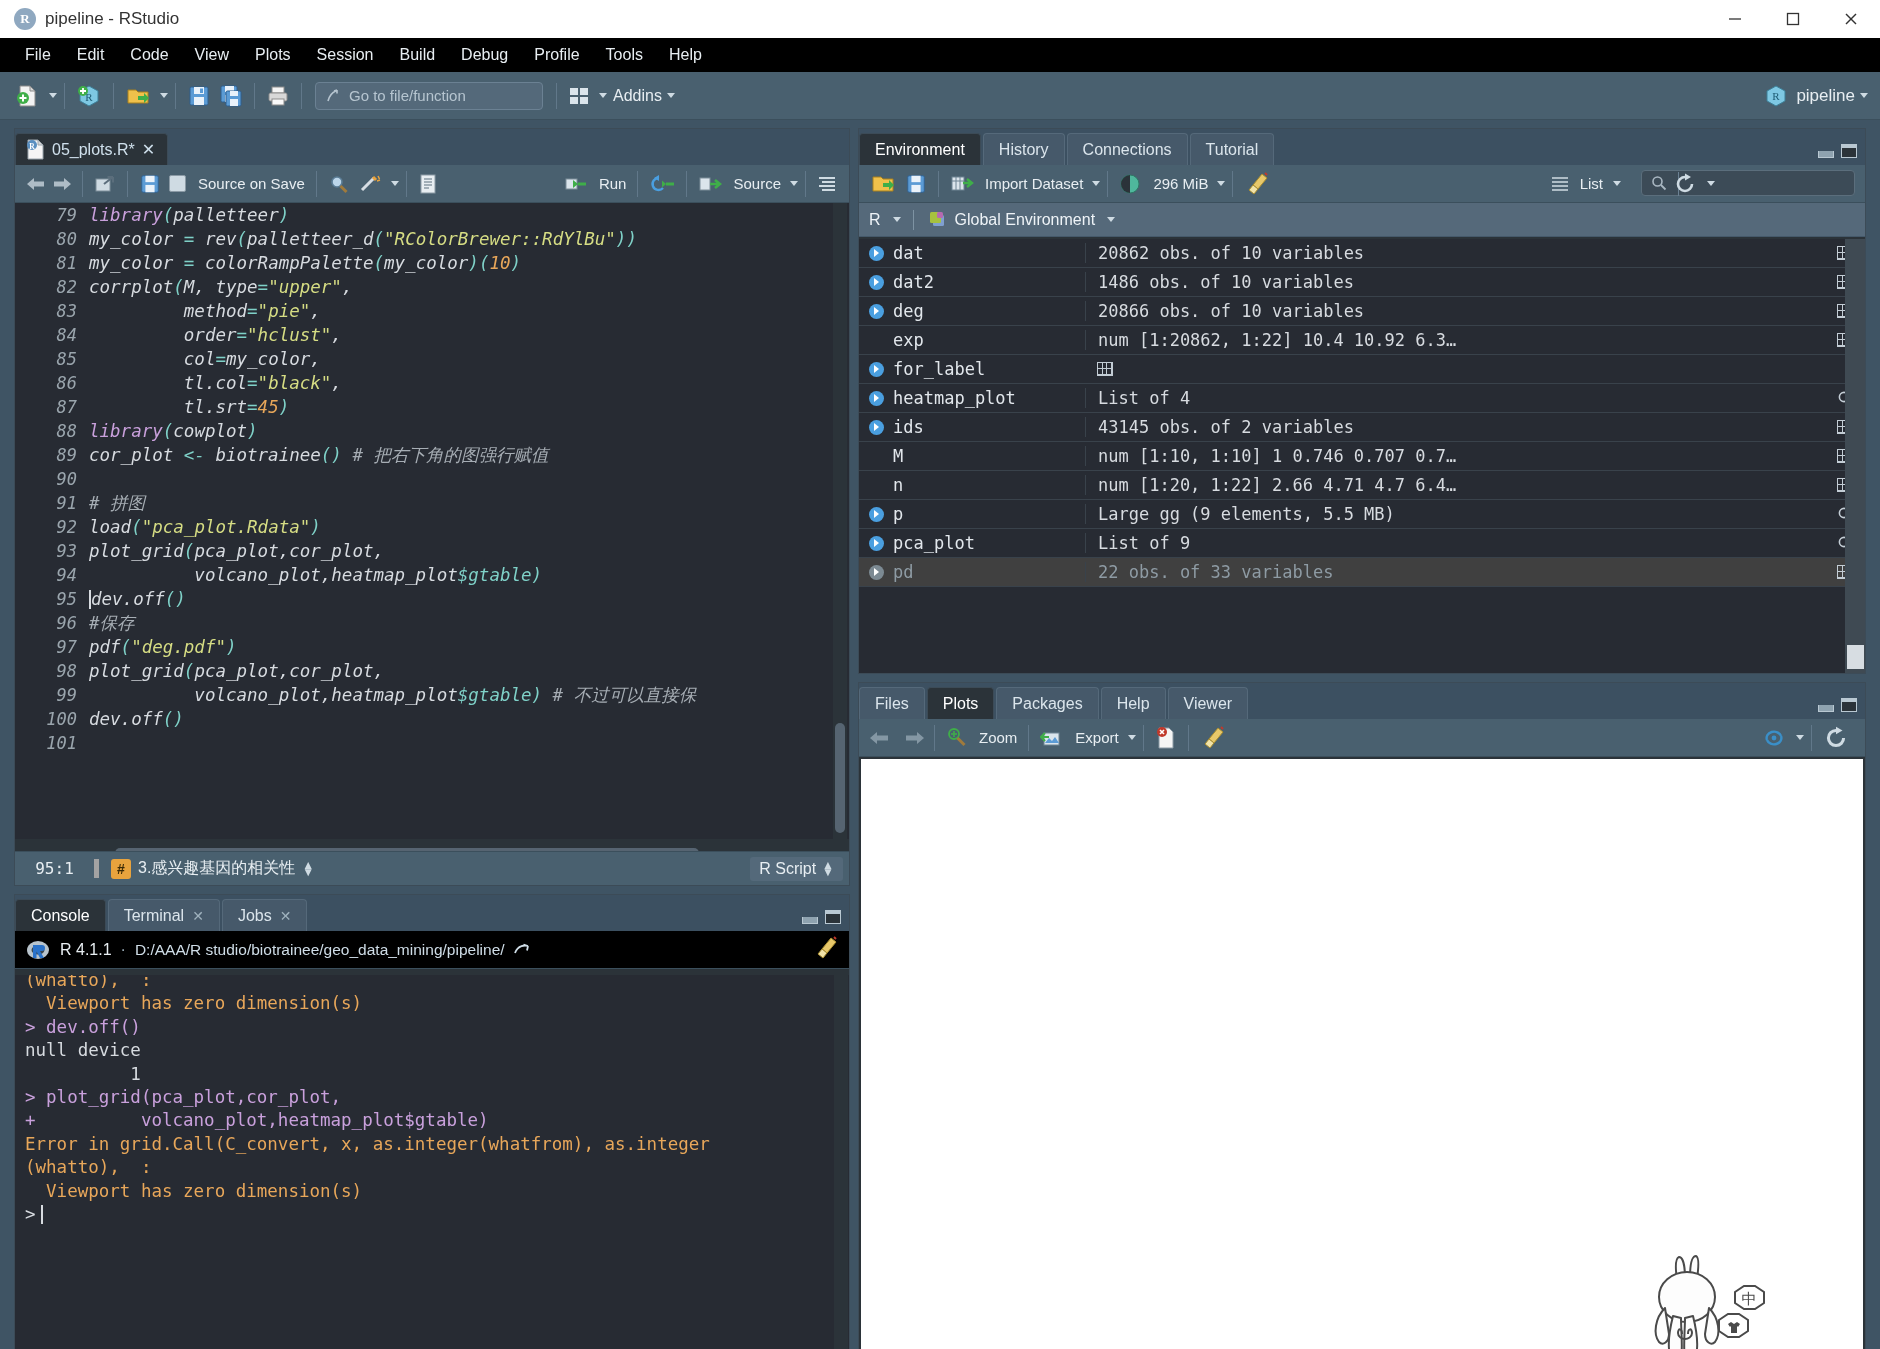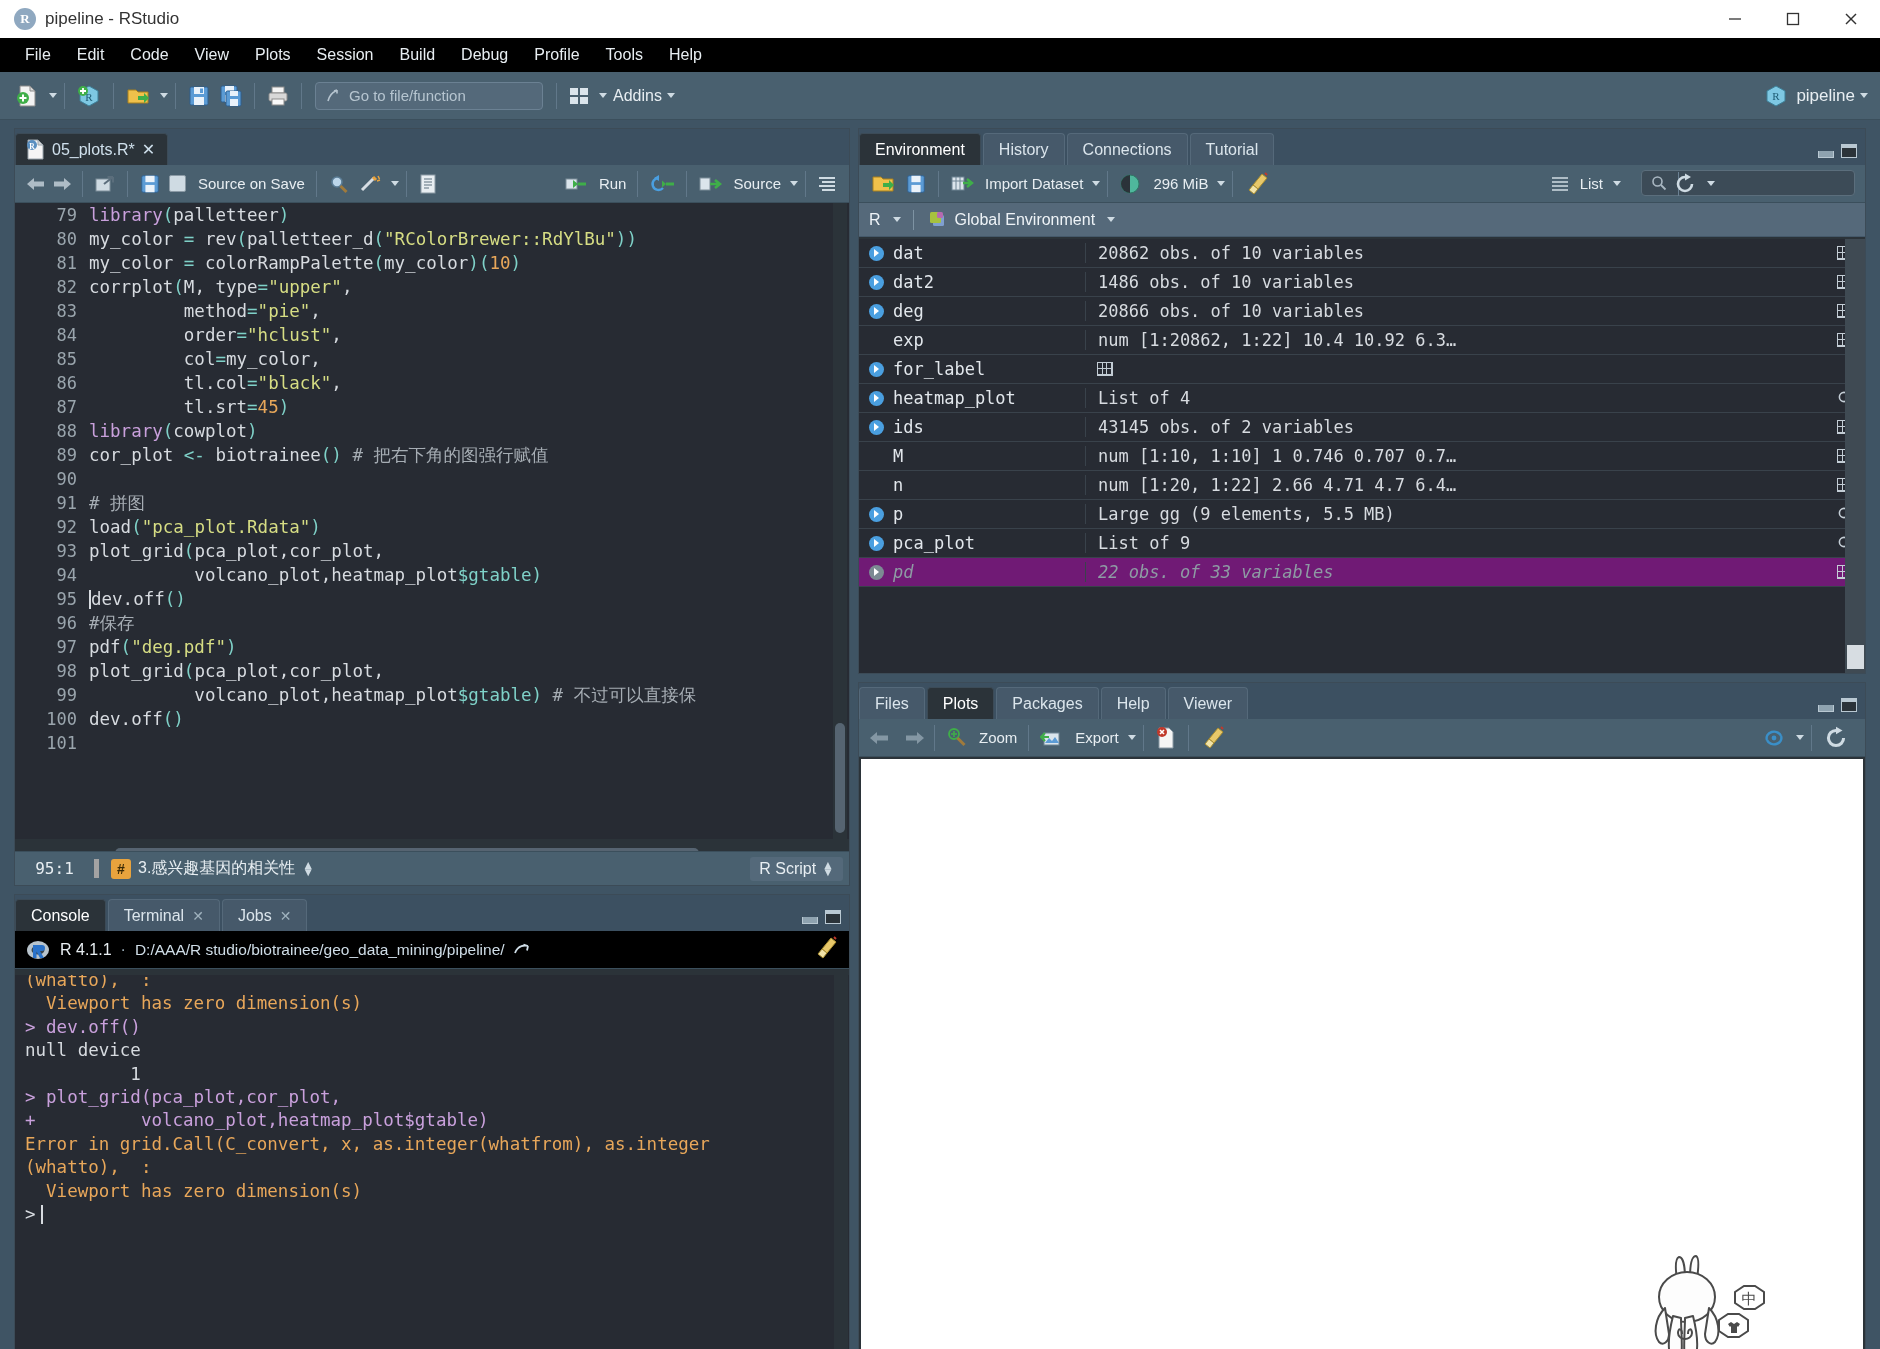--- a/index.html
+++ b/index.html
@@ -81,21 +81,21 @@
   
   #src-panel { left:14px; top:8px; width:836px; height:758px; }
   #src-tabbar { height:36px; background:#3c5061; display:flex; align-items:flex-end; }
   #src-tab {
     height:32px; padding:0 12px 0 10px; display:flex; align-items:center; gap:7px;
     background:#2b3339; color:#cfe0ec; font-size:16px; border:1px solid #3c4b57; border-bottom:none;
     border-top-left-radius:4px; border-top-right-radius:4px;
   }
   #code-area {
     position:absolute; left:0; right:0; top:74px; bottom:46px;
-    background:#272b33; overflow:hidden;
+    background:#272b33; overflow:hidden;font-style:italic;
   }
   .code-row { display:flex; height:24px; align-items:center; }
   .lineno {
     width:74px; text-align:right; padding-right:12px; color:#9aa5ad; font-size:17px;
     flex:none;
   }
   .codetext { font-size:17.5px; white-space:pre; color:#d7dbe0; }
   .k-fn   { color:#7fd1c8; }
   .k-str  { color:#d6dd84; }
   .k-num  { color:#e8a75a; }
@@ -152,21 +152,21 @@
     background:#3c4b57; border:1px solid #5b6e7c; border-radius:4px;
     display:flex; align-items:center; padding-left:9px;
   }
   #env-sub {
     height:34px; background:#55697a; display:flex; align-items:center; padding:0 10px; gap:7px;
     border-bottom:1px solid #45596a;
   }
   .env-sub-txt { color:#eef3f7; font-size:16px; }
   #env-list { position:absolute; left:0; right:0; top:110px; bottom:0; background:#272b33; overflow:hidden; }
   .env-row { display:flex; height:29px; align-items:center; border-bottom:1px solid #39424b; }
-  .env-row.sel { background:#701a75;font-style:italic; }
+  .env-row.sel { background:#404040; }
   .env-row.sel .env-name, .env-row.sel .env-val { color:#8e9ba4; }
   .env-disc { width:34px; display:flex; justify-content:center; align-items:center; flex:none; }
   .disc-tri { width:15px;height:15px;border-radius:50%;background:#4a9fe0; position:relative; }
   .disc-tri::after {
     content:""; position:absolute; left:5px; top:3px;
     border-left:5px solid #fff; border-top:4px solid transparent; border-bottom:4px solid transparent;
   }
   .env-row.sel .disc-tri { background:#7c8a93; }
   .env-name { width:192px; color:#e2e7ec; font-size:17px; flex:none; }
   .env-val { flex:1; color:#d7dbe0; font-size:17px; white-space:nowrap; overflow:hidden; padding-left:12px; border-left:1px solid #39424b; }

